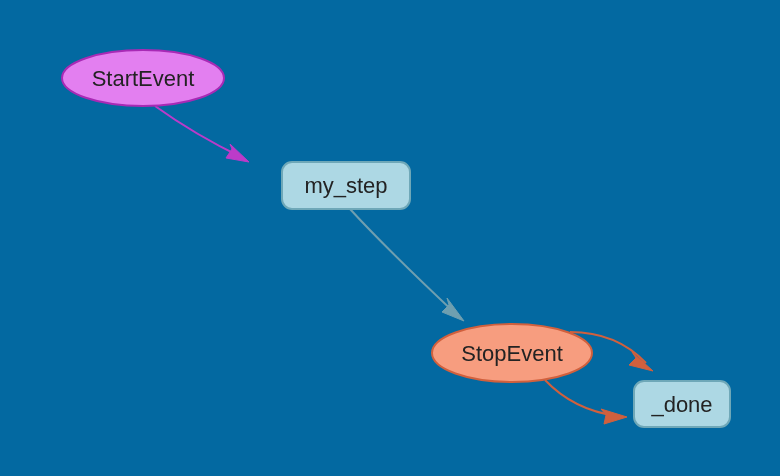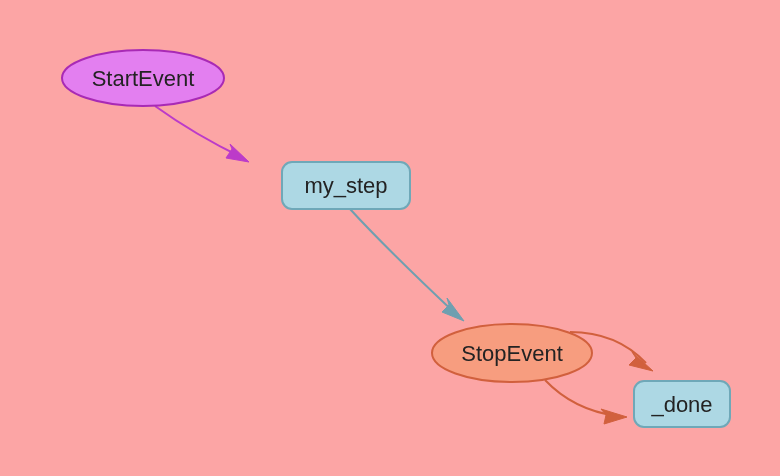--- a/index.html
+++ b/index.html
@@ -27,21 +27,21 @@
     font-size: 22px;
     fill: #232323;
     text-anchor: middle;
     dominant-baseline: central;
     white-space: pre;
   }
 </style>
 </head>
 <body style="background: rgb(255, 255, 255);">
 
-<div id="canvas" style="background: #fca5a5;">
+<div id="canvas" style="background: #0369a1;">
   <svg id="graph-svg" viewBox="0 0 780 476" xmlns="http://www.w3.org/2000/svg">
 
     <g>
       <path fill="none" d="M 155,106 C 180,124 212,143 243,158" stroke="#bc3bc9" stroke-width="2"></path>
       <polygon points="249,162 226,158 232,149 230,144" fill="#bc3bc9" stroke="#bc3bc9" stroke-width="1" stroke-linejoin="round"></polygon>
     </g>
 
     <g>
       <path fill="none" d="M 350,209 C 383,245 425,285 458,316" stroke="#6f9fb0" stroke-width="2"></path>
       <polygon points="464,321 442,312 449,305 447,298" fill="#6f9fb0" stroke="#6f9fb0" stroke-width="1" stroke-linejoin="round"></polygon>

